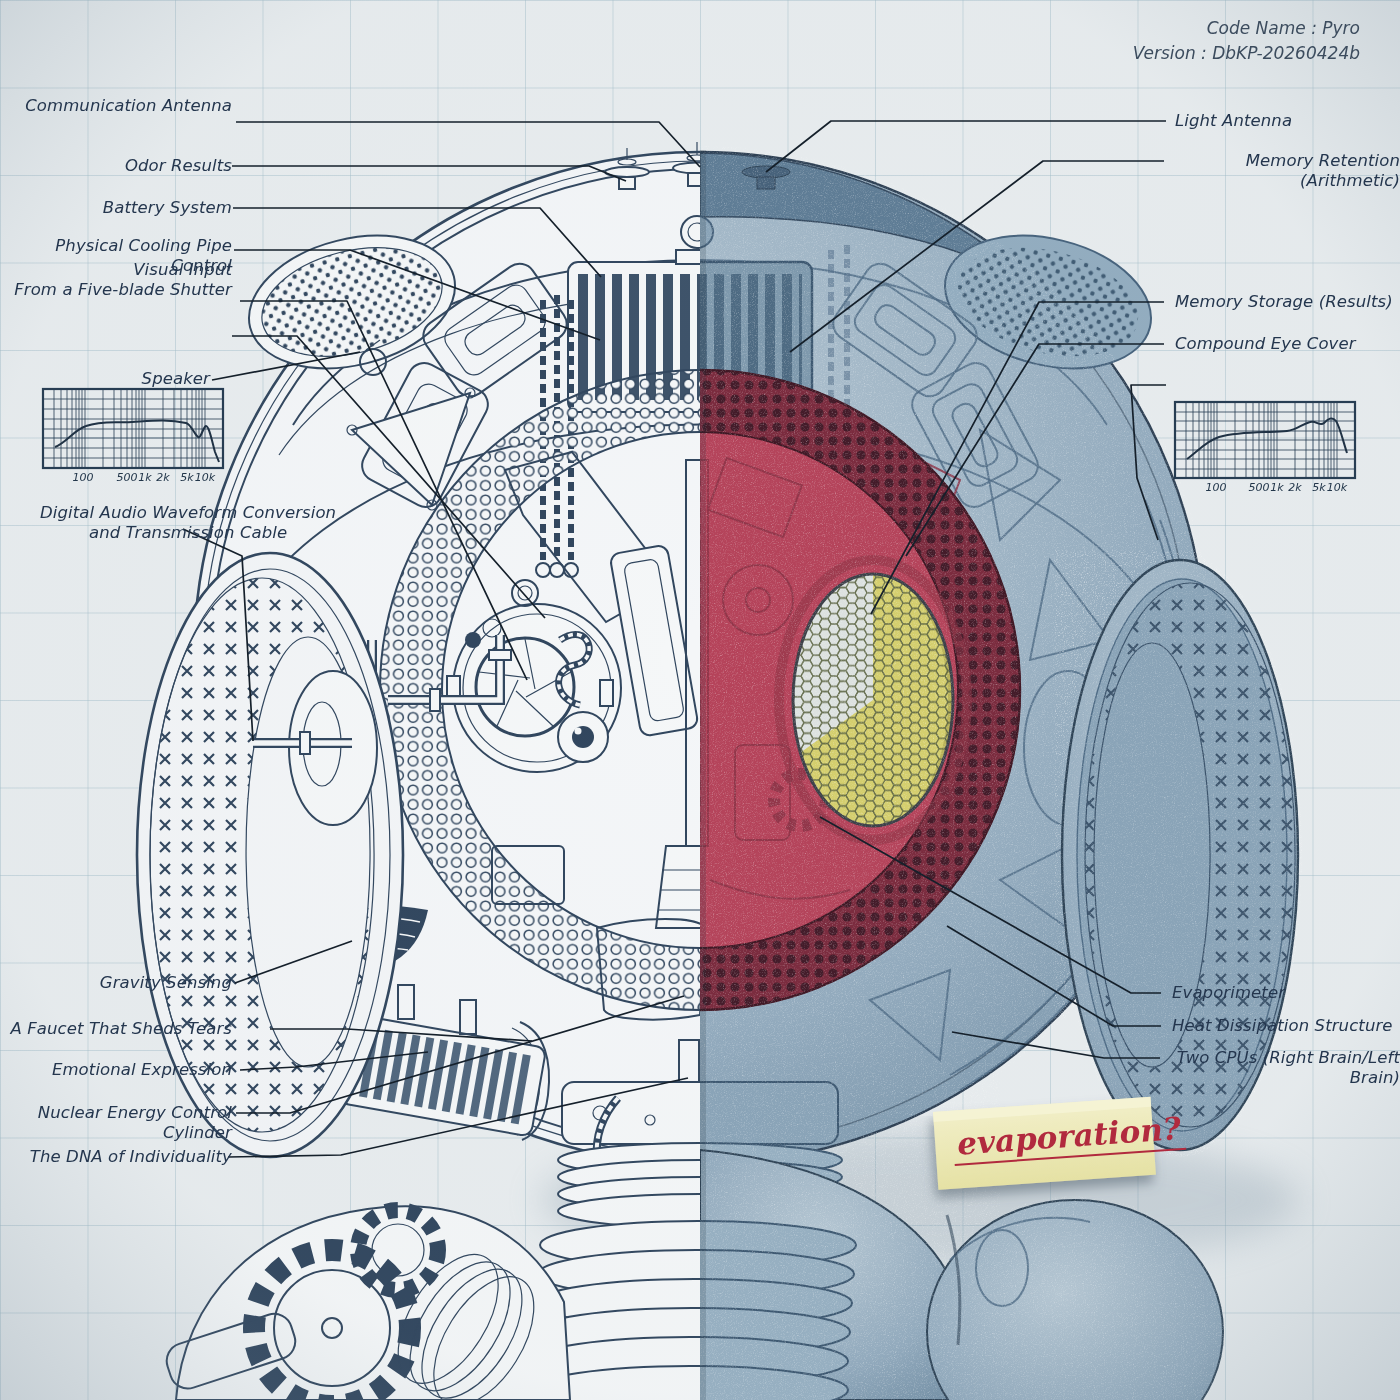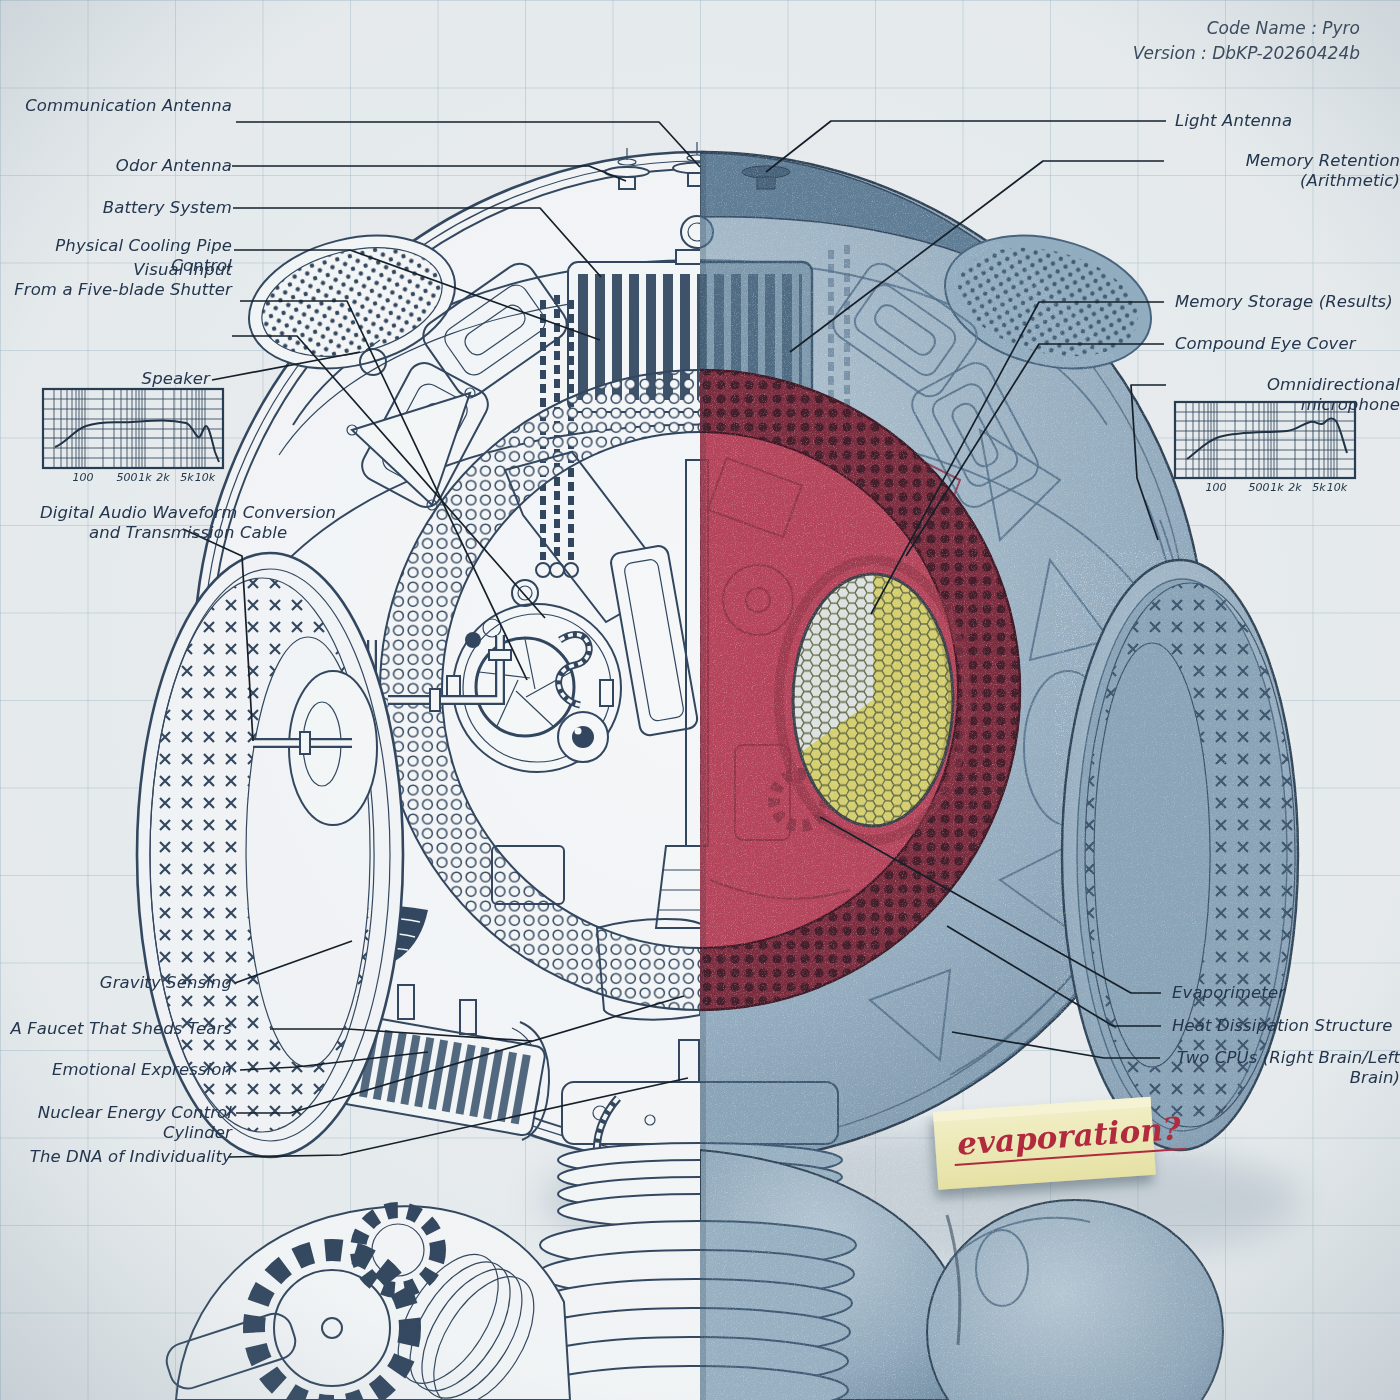--- a/index.html
+++ b/index.html
@@ -471,39 +471,38 @@
   </g>
 </svg>
 
 <div class="overlay">
   <div class="titleblock">
     <div>Code Name : Pyro</div>
     <div>Version : DbKP-20260424b</div>
   </div>
 
   <div class="lab ll" style="top:96px">Communication Antenna</div>
-  <div class="lab ll" style="top:156px">Odor Antenna</div>
+  <div class="lab ll" style="top:156px">Odor Results</div>
   <div class="lab ll" style="top:198px">Battery System</div>
   <div class="lab ll" style="top:236px">Physical Cooling Pipe Control</div>
   <div class="lab ll" style="top:260px;text-align:right">Visual Input
 From a Five-blade Shutter</div>
   <div class="lab ll" style="top:369px;right:1190px">Speaker</div>
   <div class="lab" style="top:503px;left:40px;text-align:center">Digital Audio Waveform Conversion
 and Transmission Cable</div>
   <div class="lab ll" style="top:973px">Gravity Sensing</div>
   <div class="lab ll" style="top:1019px">A Faucet That Sheds Tears</div>
   <div class="lab ll" style="top:1060px">Emotional Expression</div>
   <div class="lab ll" style="top:1103px">Nuclear Energy Control Cylinder</div>
   <div class="lab ll" style="top:1147px">The DNA of Individuality</div>
 
   <div class="lab lr" style="top:111px">Light Antenna</div>
   <div class="lab lr" style="top:151px">Memory Retention (Arithmetic)</div>
   <div class="lab lr" style="top:292px">Memory Storage (Results)</div>
   <div class="lab lr" style="top:334px">Compound Eye Cover</div>
-  <div class="lab lr" style="top:375px">Omnidirectional microphone</div>
   <div class="lab lr" style="top:983px;left:1172px">Evaporimeter</div>
   <div class="lab lr" style="top:1016px;left:1172px">Heat Dissipation Structure</div>
   <div class="lab lr" style="top:1048px;left:1172px">Two CPUs (Right Brain/Left Brain)</div>
 
   <span class="tick" style="left:83px;top:471px">100</span>
   <span class="tick" style="left:127px;top:471px">500</span>
   <span class="tick" style="left:145px;top:471px">1k</span>
   <span class="tick" style="left:163px;top:471px">2k</span>
   <span class="tick" style="left:187px;top:471px">5k</span>
   <span class="tick" style="left:205px;top:471px">10k</span>

